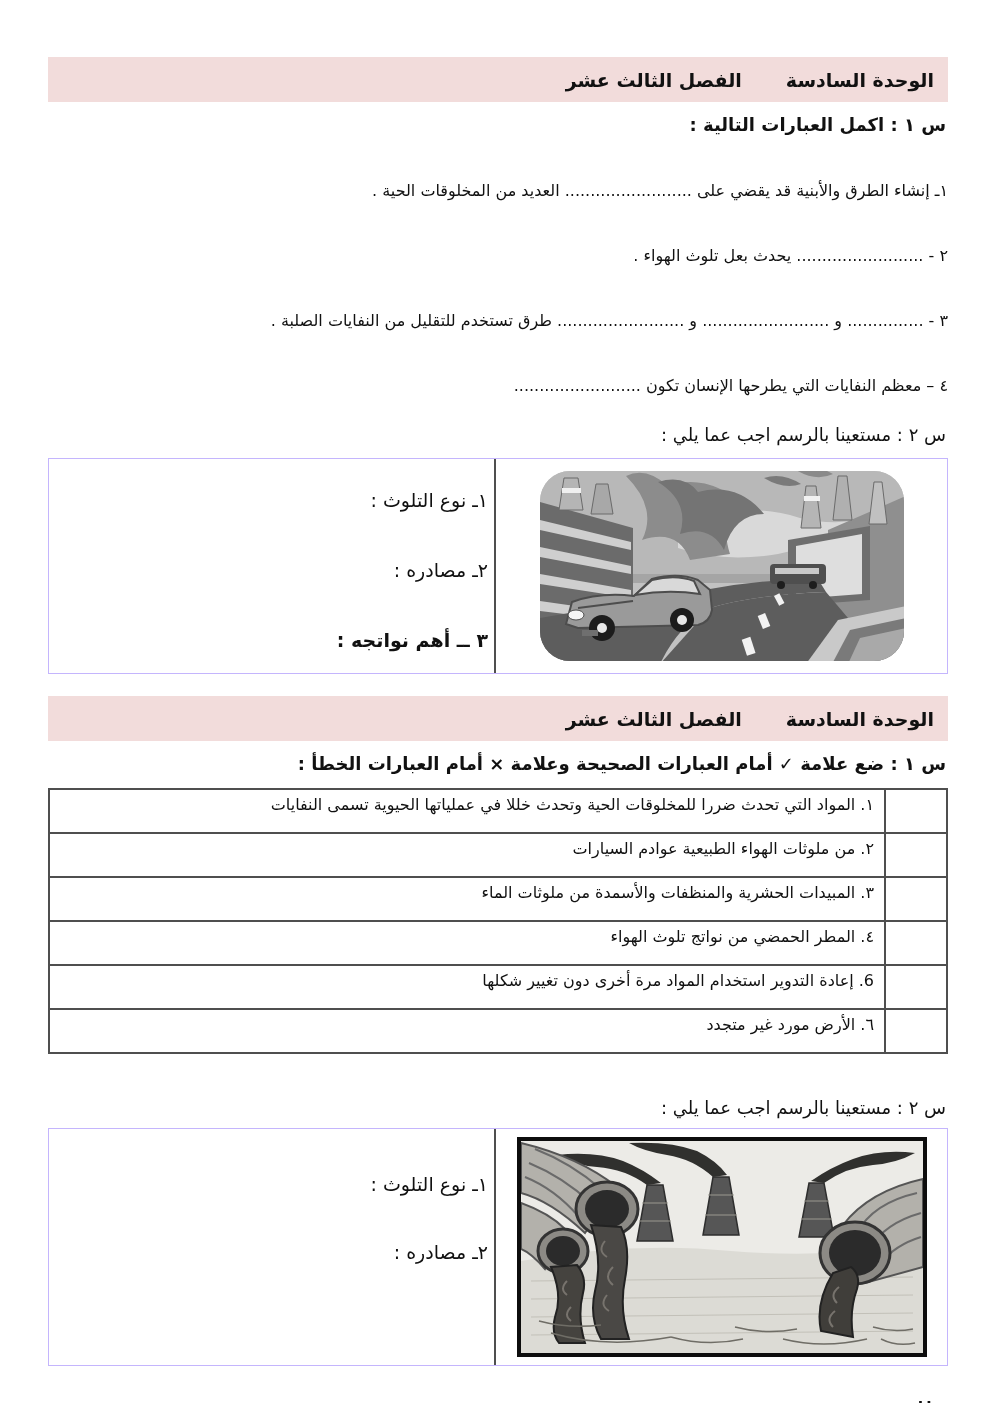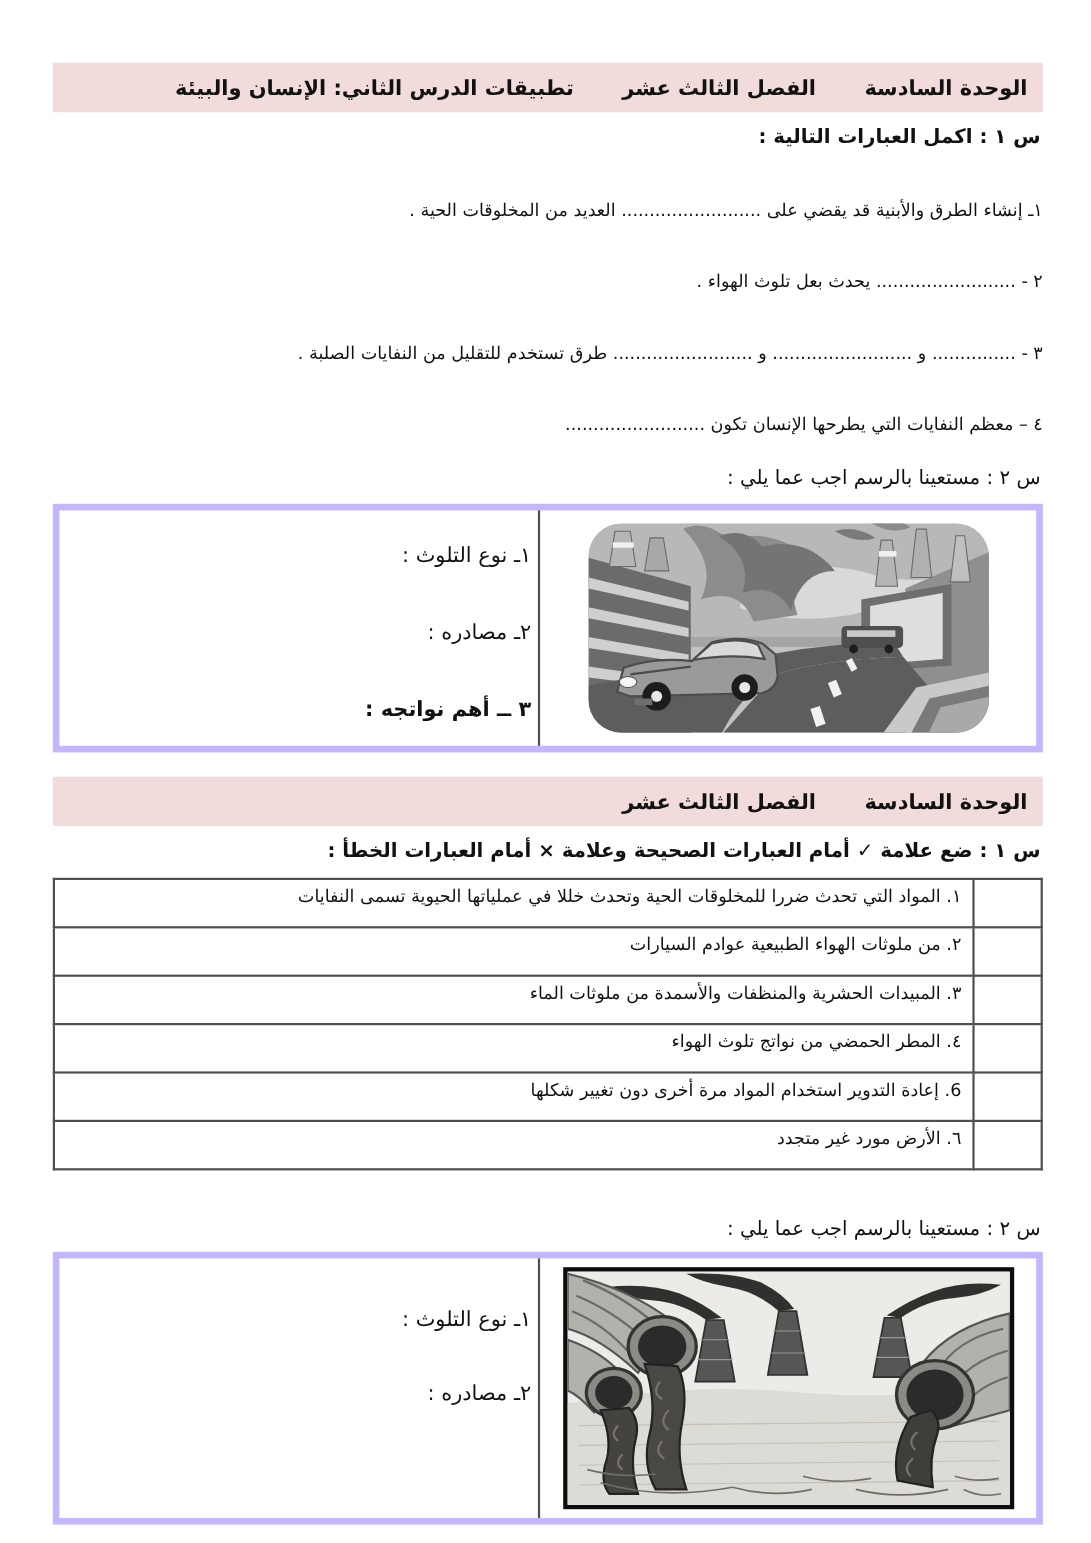--- a/index.html
+++ b/index.html
@@ -18,21 +18,21 @@
   .bar2{margin-top:22px;}
 
   .q-title-bold{font-weight:bold;font-size:18px;margin:11px 2px 0 0;line-height:24px;text-align:right;}
   .q-title{font-size:18px;margin:6px 2px 0 0;line-height:24px;}
   .q-title-b2{font-size:18px;margin:42px 2px 0 0;line-height:24px;}
 
   .statements{margin-top:16px;font-size:16px;}
   .statement{line-height:22px;margin-bottom:26px;margin-top:43px;}
 
   
-  .answer-box{border:6px solid #c4b5fd;display:flex;margin-top:11px;}
+  .answer-box{border:1px solid #c4b5fd;display:flex;margin-top:11px;}
   .box1{height:214px;}
   .box2{height:236px;margin-top:8px;}
   .img-cell{width:451px;display:flex;align-items:center;justify-content:center;border-left:2px solid #4f4f4f;}
   .label-cell{flex:1;font-size:19px;padding:0 6px 0 10px;}
   .box1 .label-cell .lbl:nth-child(1){margin-top:28px;}
   .box1 .label-cell .lbl:nth-child(2){margin-top:44px;}
   .box1 .label-cell .lbl:nth-child(3){margin-top:44px;font-weight:bold;}
   .box2 .label-cell .lbl:nth-child(1){margin-top:42px;}
   .box2 .label-cell .lbl:nth-child(2){margin-top:42px;}
   .lbl{line-height:26px;}
@@ -48,21 +48,20 @@
   .footer{margin-top:30px;font-size:30px;line-height:36px;text-align:right;padding-right:15px;}
 </style>
 </head>
 <body>
 
 <div class="content">
 
   <div class="bar">
     <span>الوحدة السادسة</span>
     <span>الفصل الثالث عشر</span>
-    <span>تطبيقات الدرس الثاني: الإنسان والبيئة</span>
   </div>
 
   <div class="q-title-bold">س ١ : اكمل العبارات التالية :</div>
 
   <div class="statements">
     <div class="statement">١ـ إنشاء الطرق والأبنية قد يقضي على ......................... العديد من المخلوقات الحية .</div>
     <div class="statement">٢ - ......................... يحدث بعل تلوث الهواء .</div>
     <div class="statement">٣ - ............... و ......................... و ......................... طرق تستخدم للتقليل من النفايات الصلبة .</div>
     <div class="statement">٤ – معظم النفايات التي يطرحها الإنسان تكون .........................</div>
   </div>

